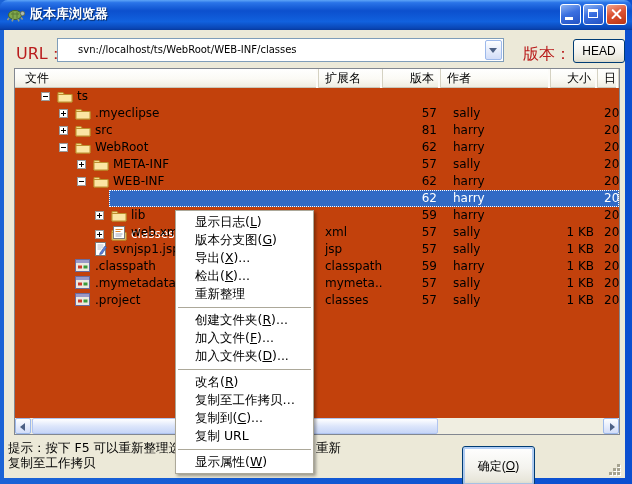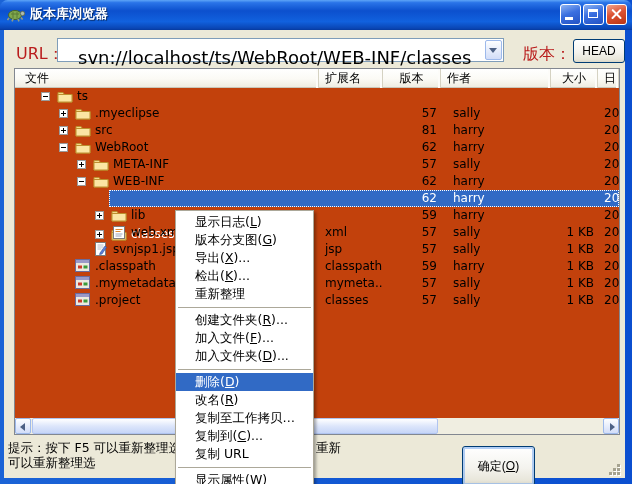--- a/index.html
+++ b/index.html
@@ -21,39 +21,39 @@
   .glyph-min{position:absolute;left:4px;bottom:4px;width:8px;height:3px;background:#fff;}
   .glyph-max{position:absolute;left:4px;top:4px;width:10px;height:9px;box-sizing:border-box;
     border:1px solid #fff;border-top:3px solid #fff;}
   .glyph-x1,.glyph-x2{position:absolute;left:3px;top:8px;width:13px;height:2.4px;background:#fff;border-radius:1px;}
   .glyph-x1{transform:rotate(45deg);} .glyph-x2{transform:rotate(-45deg);}
   
   .client{position:absolute;left:4px;top:30px;right:7px;bottom:6px;background:#ECE9D8;}
   .field-label{position:absolute;color:#b91c1c;font-size:16px;white-space:nowrap;}
   .combo{position:absolute;left:53px;top:8px;width:447px;height:24px;box-sizing:border-box;
     background:#fff;border:1px solid #7F9DB9;}
-  .combo-text{position:absolute;left:20px;top:8px;right:20px;line-height:22px;font-size:18px;
+  .combo-text{position:absolute;left:20px;top:0;right:20px;line-height:22px;font-size:10px;
     white-space:nowrap;overflow:hidden;}
   .combo-btn{position:absolute;top:1px;right:1px;bottom:1px;width:17px;border:1px solid #9db9eb;
     border-radius:2px;background:linear-gradient(180deg,#fdfeff,#d2ddf8);box-sizing:border-box;}
   .arrow-down{position:absolute;left:3px;top:7px;width:0;height:0;
     border-left:4px solid transparent;border-right:4px solid transparent;border-top:5px solid #4d6185;}
   .xp-btn{position:absolute;box-sizing:border-box;border:1px solid #003C74;border-radius:3px;
     background:linear-gradient(180deg,#ffffff 0%,#f4f3ee 55%,#e8e6da 88%,#d8d6c8 100%);
     font-size:12px;text-align:center;color:#000;cursor:default;}
   .xp-btn.default{box-shadow:inset 0 0 0 2px rgba(136,180,240,.65);}
   
   .list-panel{position:absolute;left:10px;top:38px;width:604px;height:365px;box-sizing:content-box;
     background:#c2410c;border:1px solid #828790;}
   .list-header{position:absolute;left:0;top:0;right:0;height:19px;display:flex;
     background:linear-gradient(180deg,#ffffff 0%,#fbfaf5 55%,#efede2 100%);
     border-bottom:1px solid #c9c7ba;box-sizing:border-box;}
   .hcell{height:19px;line-height:18px;box-sizing:border-box;padding:0 6px;overflow:hidden;
     border-right:1px solid #d5d2c2;box-shadow:inset -2px 0 0 #fdfcf9;white-space:nowrap;flex:0 0 auto;}
-  .hcell.right{text-align:center;}
+  .hcell.right{text-align:right;}
   .hcell.first{padding-left:10px;}
   .rows{position:absolute;left:0;top:19px;right:0;bottom:16px;overflow:hidden;}
   .row{position:relative;height:17px;white-space:nowrap;display:flex;}
   .cell{position:relative;z-index:1;height:17px;line-height:16px;box-sizing:border-box;
     overflow:hidden;flex:0 0 auto;}
   .cell.right{text-align:right;padding-right:4px;}
   .cell.pl6{padding-left:6px;} .cell.pl12{padding-left:12px;}
   .tree-cell{position:relative;z-index:1;}
   .exp{position:absolute;top:4px;width:9px;height:9px;box-sizing:border-box;background:#fff;
     border:1px solid #9a9a9a;}
@@ -363,21 +363,21 @@
           </span>
         <span class="sc-thumb"></span>
         <span class="sc-btn right">
             <span class="tri-r"></span>
           </span>
       </div>
     </div>
 
     <span class="status-frag" style="left:4px;top:410px;">提示：按下 F5 可以重新整理选</span>
     <span class="status-frag" style="left:312px;top:410px;">重新</span>
-    <span class="status-frag" style="left:4px;top:425px;">可以重新整理选</span>
+    <span class="status-frag" style="left:4px;top:425px;">复制至工作拷贝</span>
 
     <button class="xp-btn default" id="ok-btn" style="left:458px;top:416px;width:73px;height:40px;">确定(<u>O</u>)</button>
     <button class="xp-btn" id="help-btn" style="left:546px;top:416px;width:65px;height:22px;margin-top:40px;">帮助(<u>H</u>)</button>
 
     <span class="grip">
       <span style="right:0;bottom:8px;"></span>
         <span style="right:0;bottom:4px;"></span>
       <span style="right:4px;bottom:4px;"></span>
         <span style="right:0;bottom:0;"></span>
       <span style="right:4px;bottom:0;"></span>
@@ -389,21 +389,20 @@
       <div class="mi">显示日志(<u>L</u>)</div>
       <div class="mi">版本分支图(<u>G</u>)</div>
       <div class="mi">导出(<u>X</u>)...</div>
       <div class="mi">检出(<u>K</u>)...</div>
       <div class="mi">重新整理</div>
       <div class="msep"></div>
       <div class="mi">创建文件夹(<u>R</u>)...</div>
       <div class="mi">加入文件(<u>F</u>)...</div>
       <div class="mi">加入文件夹(<u>D</u>)...</div>
       <div class="msep"></div>
-      <div class="mi hl">删除(<u>D</u>)</div>
       <div class="mi">改名(<u>R</u>)</div>
       <div class="mi">复制至工作拷贝…</div>
       <div class="mi">复制到(<u>C</u>)...</div>
       <div class="mi">复制 URL</div>
       <div class="msep"></div>
       <div class="mi">显示属性(<u>W</u>)</div>
     </div>
 </div>
 
 </body></html>

